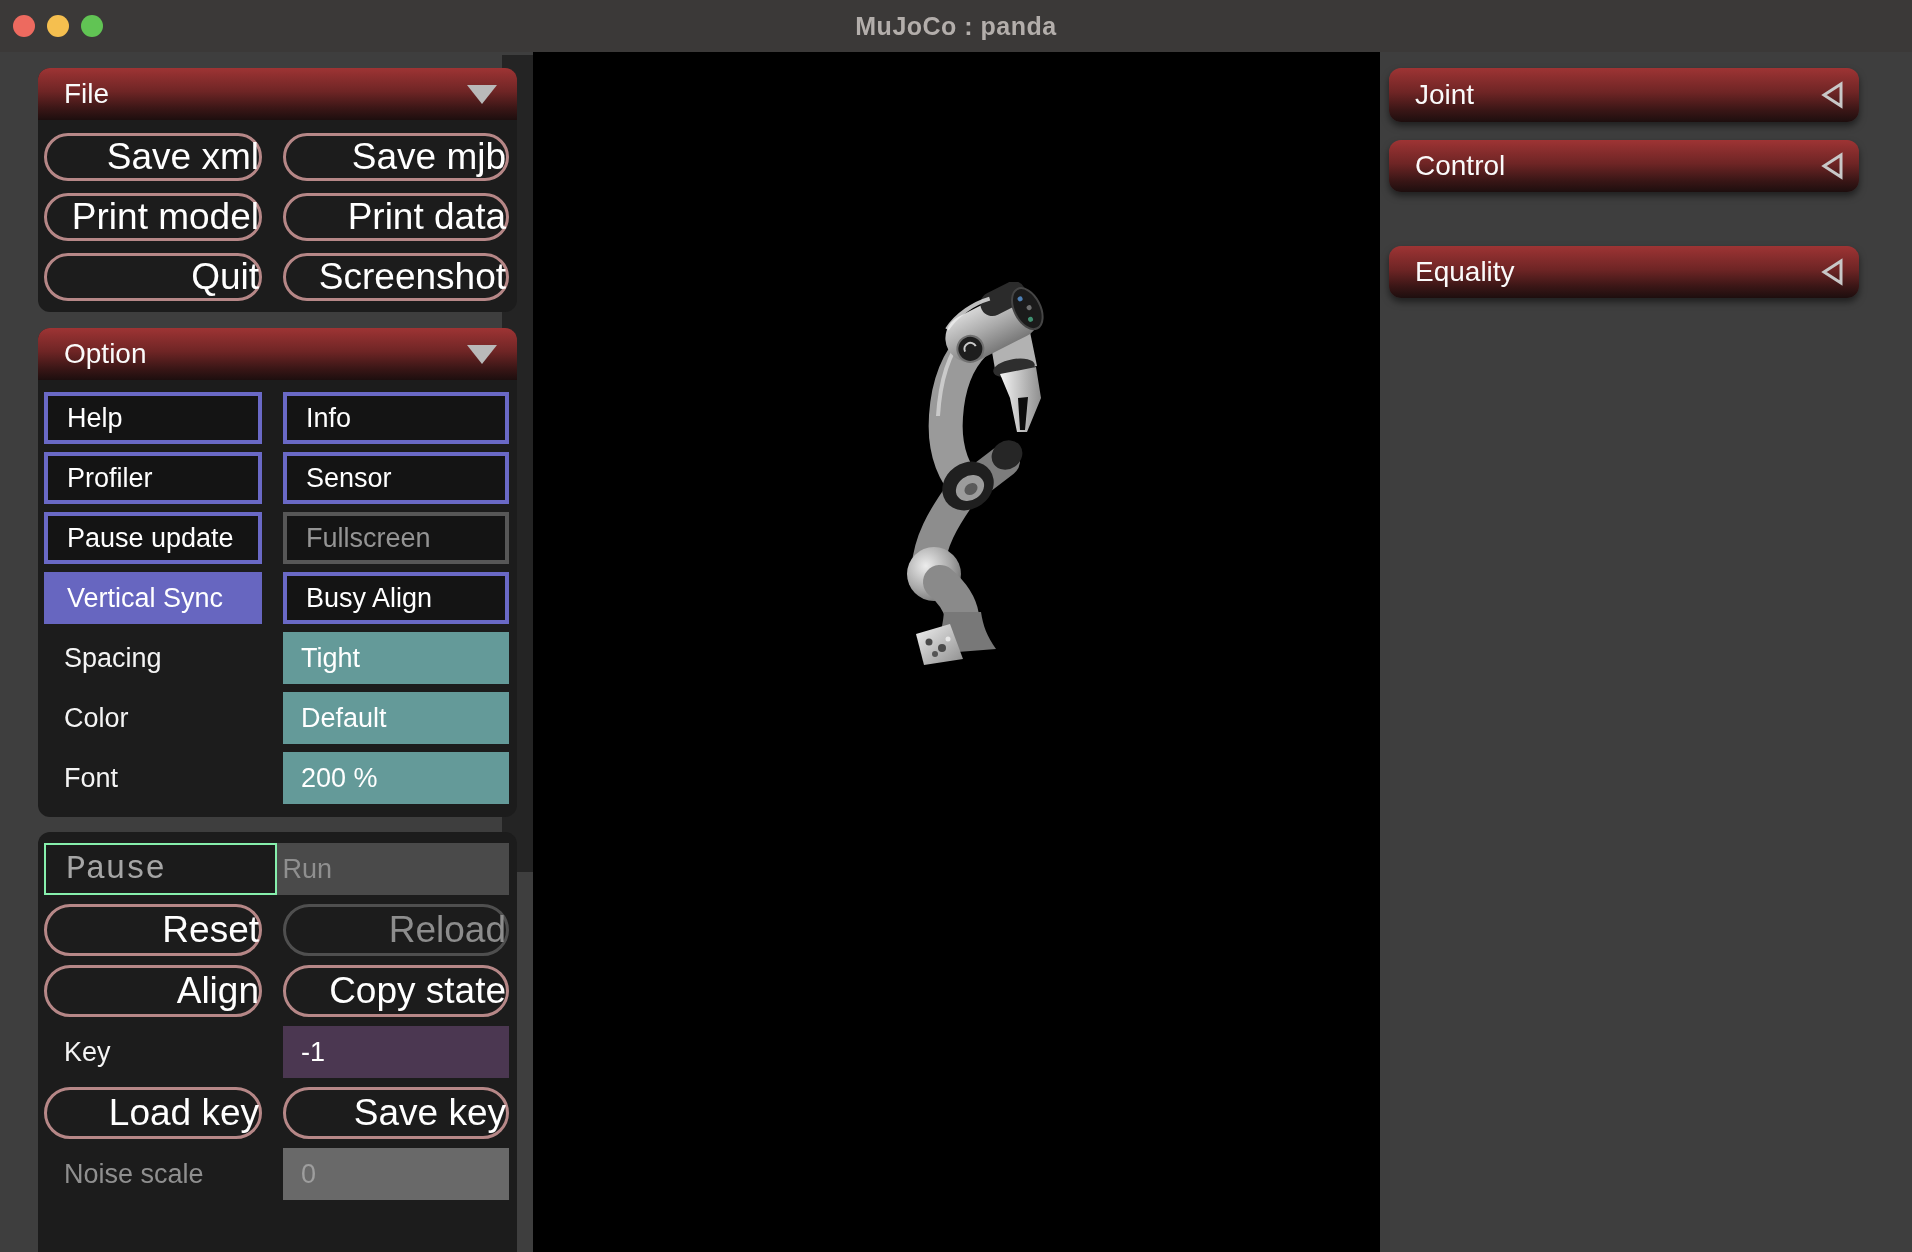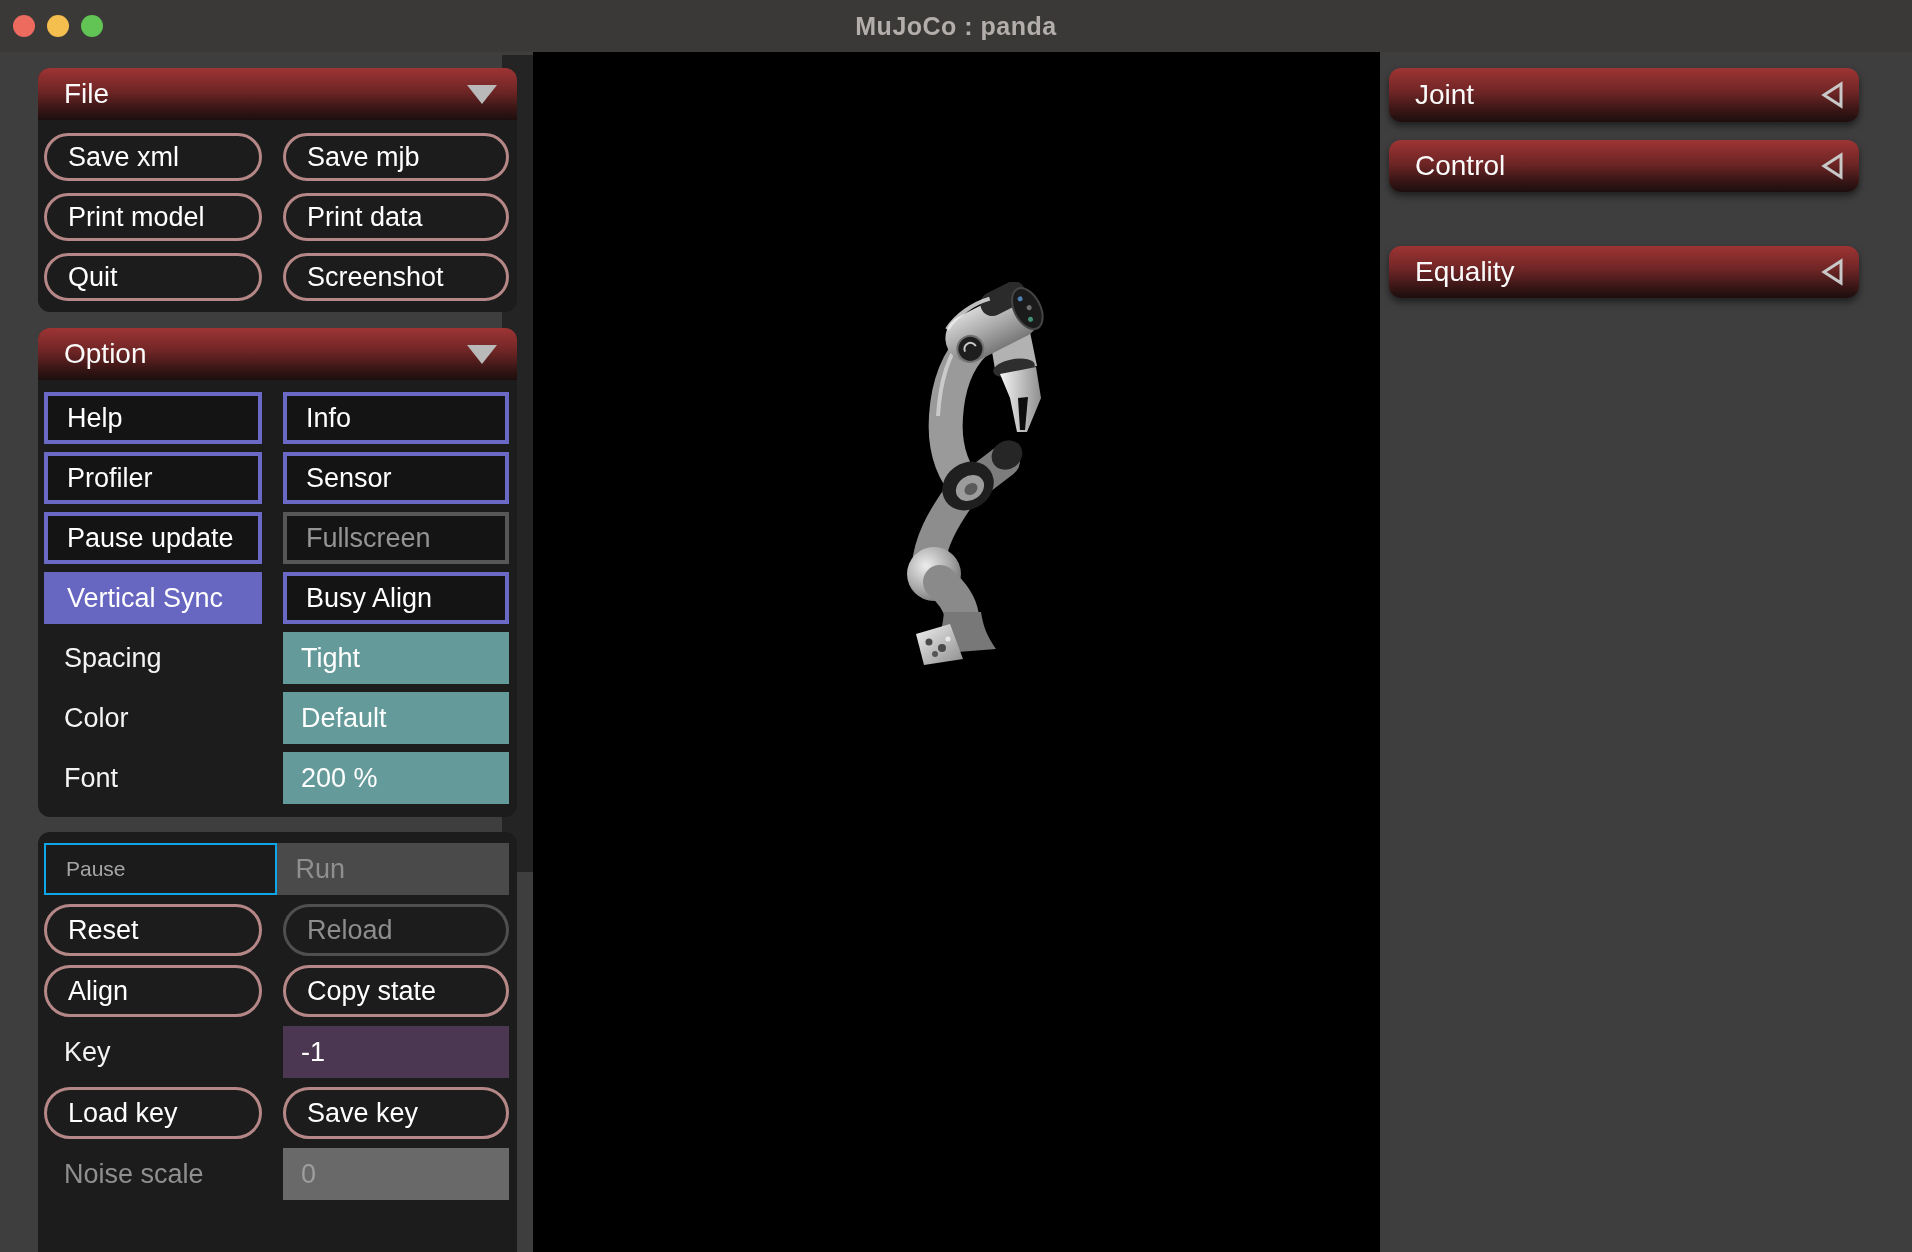--- a/index.html
+++ b/index.html
@@ -40,43 +40,43 @@
     border-left:15px solid transparent;border-right:15px solid transparent;
     border-top:19px solid #b9b9b9;
   }
   .pbody{display:grid;grid-template-columns:218px 226px;column-gap:21px;}
   #file-body{padding:13px 0 0 6px;grid-auto-rows:48px;row-gap:12px;}
   #option-body{padding:12px 0 0 6px;grid-auto-rows:52px;row-gap:8px;}
   #sim-body{padding:11px 0 0 6px;grid-auto-rows:52px;row-gap:9px;}
 
   .pill{
     border:3px solid #b68787;border-radius:26px;background:transparent;
-    color:#fff;font-size:27px;display:flex;align-items:center;padding-left:21px;
+    color:#fff;font-size:37px;display:flex;align-items:center;padding-left:21px;justify-content:flex-end;
   }
   .pill.disabled{border-color:#4f4f4f;color:#8d8d8d;}
 
   .check{
     border:4px solid #6a69c6;background:#141414;color:#fff;font-size:27px;
     display:flex;align-items:center;padding-left:19px;
   }
   .check.on{background:#6766c0;border-color:#6766c0;}
   .check.disabled{border-color:#575757;color:#949494;}
 
   .rowlabel{color:#f4f4f4;font-size:27px;display:flex;align-items:center;padding-left:20px;}
   .rowlabel.disabled{color:#8f8f8f;}
   .select{background:#649a99;color:#fff;font-size:27px;display:flex;align-items:center;padding-left:18px;}
   .edit{background:#4b3751;color:#fff;font-size:27px;display:flex;align-items:center;padding-left:18px;}
   .edit.gray{background:#696969;color:#9e9e9e;}
 
   .seg{grid-column:1 / -1;background:#4a4a4a;display:flex;height:52px;}
   .seg-left{
-    box-sizing:border-box;width:50%;background:#1b1b1b;border:2px solid #0ea5e9;
-    color:#a6a6a6;font-size:21px;display:flex;align-items:center;padding-left:20px;
-  }
-  .seg-right{color:#8f8f8f;font-size:27px;display:flex;align-items:center;padding-left:19px;}
+    box-sizing:border-box;width:50%;background:#1b1b1b;border:2px solid #86efac;
+    color:#a6a6a6;font-size:33px;display:flex;align-items:center;padding-left:20px;font-family:Liberation Mono, monospace;
+  }
+  .seg-right{color:#8f8f8f;font-size:27px;display:flex;align-items:center;padding-left:6px;}
 
   
   #right-sb{position:absolute;left:1380px;top:52px;width:532px;height:1200px;background:#3e3e3e;}
   .rpanel{
     position:absolute;left:9px;width:470px;height:52px;border-radius:12px;
     display:flex;align-items:center;padding-left:26px;box-sizing:border-box;
     color:#fafafa;font-size:28px;
     background:linear-gradient(180deg,#9e3434 0%,#8b2e2e 18%,#6f2525 45%,#3a1616 78%,#1d0e0e 100%);
     box-shadow:0 4px 7px rgba(0,0,0,.5);
   }

